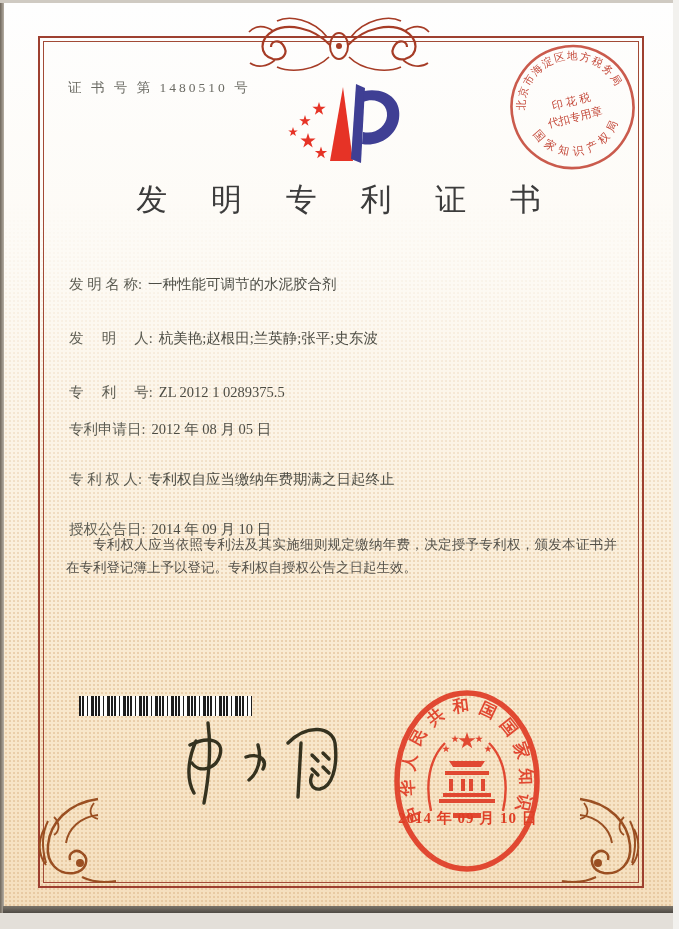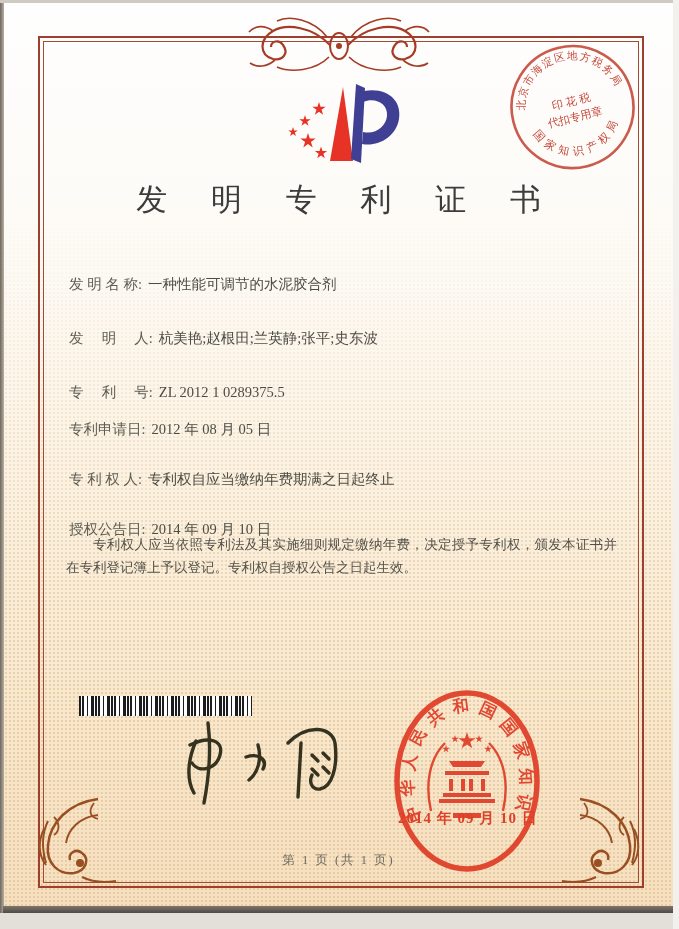--- a/index.html
+++ b/index.html
@@ -95,20 +95,21 @@
       </svg>
     </div>
     <div class="ornament" style="left:552px;top:790px;">
       <svg width="90" height="100" viewBox="0 0 90 100">
         <use href="#curl" transform="translate(90,0) scale(-1,1)"></use>
       </svg>
     </div>
 
     <div class="content">
 
+      <div class="cert-number">证 书 号 第 1480510 号</div>
 
       <div class="tax-stamp">
         <svg width="132" height="132" viewBox="0 0 130 130">
           <circle cx="65" cy="65" r="60" fill="none" stroke="#c4493a" stroke-width="2.6" opacity=".9"></circle>
           <path id="taxTop" d="M18.7,56.8 A47,47 0 0 1 111.3,56.8" fill="none"></path>
           <path id="taxBot" d="M20.8,81.1 A47,47 0 0 0 109.2,81.1" fill="none"></path>
           <text font-size="10.5" fill="#c4493a">
             <textPath href="#taxTop" startOffset="0" textLength="130">北京市海淀区地方税务局</textPath>
           </text>
           <text font-size="11" fill="#c4493a">
@@ -199,21 +200,20 @@
               <rect x="52" y="110" width="56" height="4"></rect>
               <path d="M44,122 C38,96 42,70 58,54" fill="none" stroke="#e03c26" stroke-width="2.4"></path>
               <path d="M116,122 C122,96 118,70 102,54" fill="none" stroke="#e03c26" stroke-width="2.4"></path>
               <rect x="66" y="124" width="28" height="5"></rect>
             </g>
           </g>
         </svg>
       </div>
       <div class="seal-date">2014 年 09 月 10 日</div>
 
-      <div class="footer">第 1 页 (共 1 页)</div>
     </div>
   </div>
 
   <div class="edge-left"></div>
   <div class="edge-top"></div>
   <div class="edge-bottom-line"></div>
   <div class="edge-bottom-rest"></div>
   <div class="edge-right"></div>
 </div>
 

